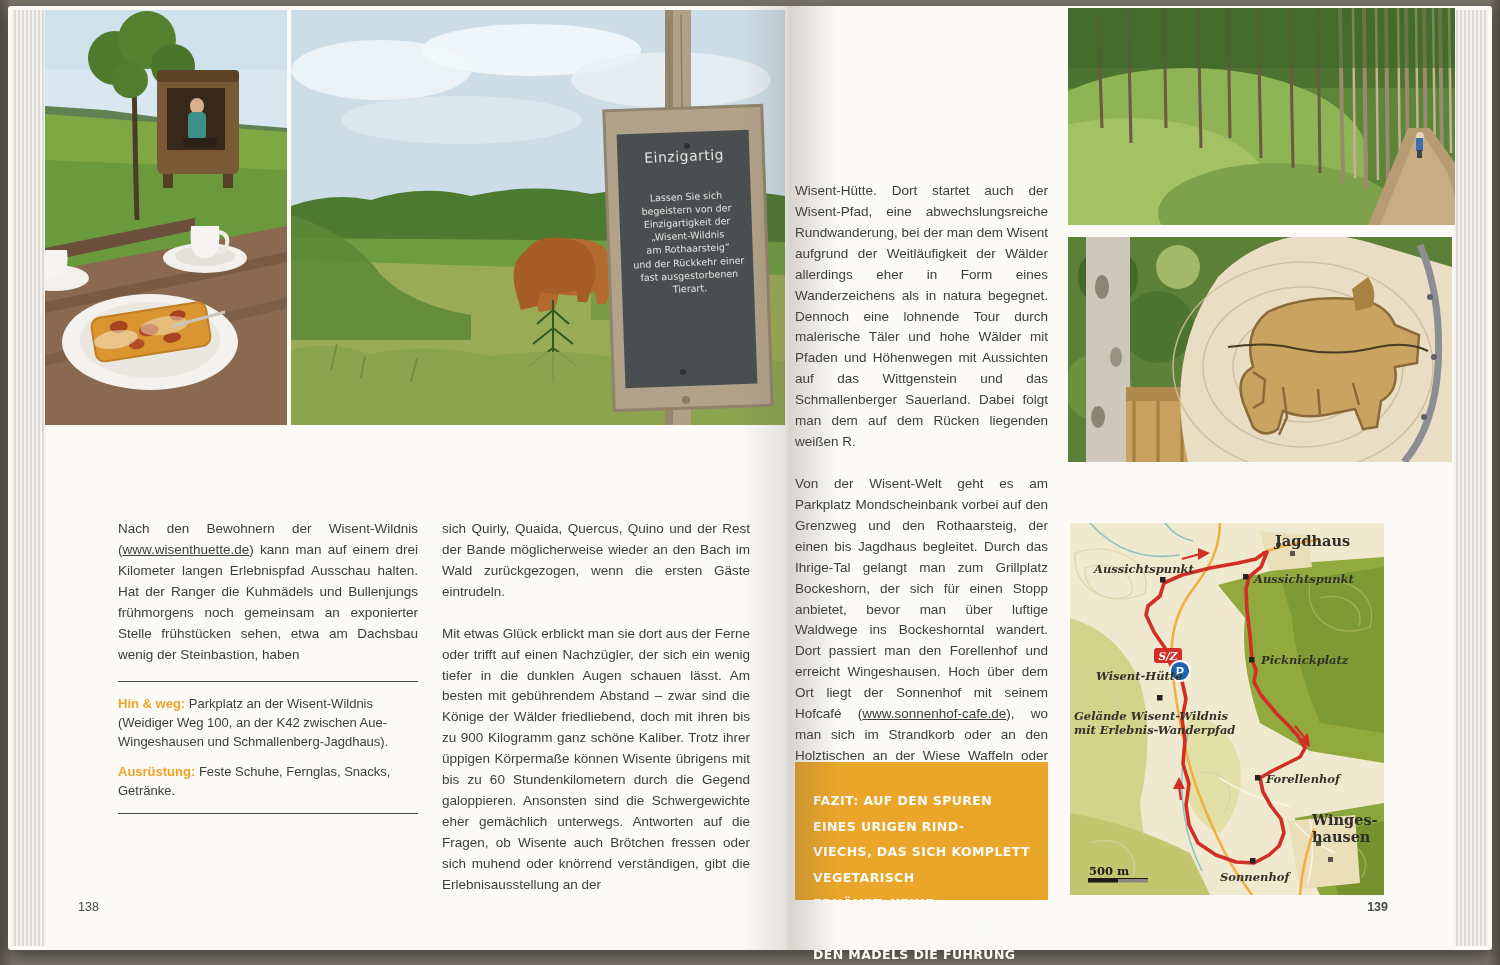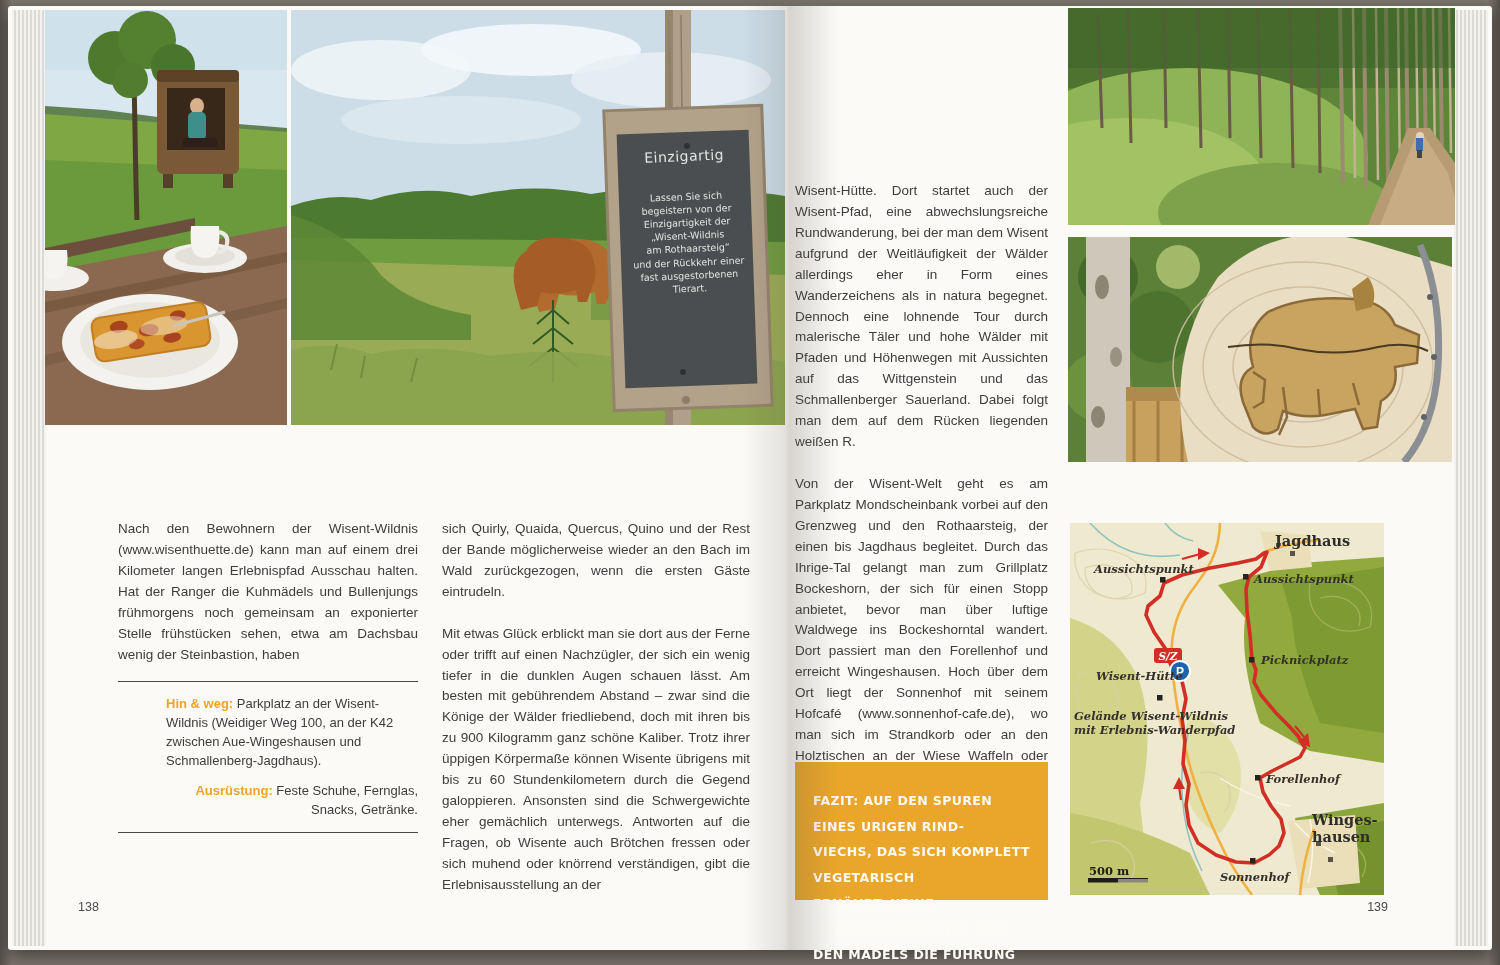--- a/index.html
+++ b/index.html
@@ -10,24 +10,24 @@
   .book{left:8px;top:6px;width:1484px;height:944px;background:#fbfaf7;border-radius:3px;
         box-shadow:0 6px 18px rgba(0,0,0,.45);}
   .edge{top:10px;width:34px;height:936px;
         background:repeating-linear-gradient(90deg,#f4f2ee 0 2px,#dcdad5 2px 4px);}
   .spine{left:742px;top:6px;width:96px;height:944px;
          background:linear-gradient(90deg,rgba(0,0,0,0) 0,rgba(90,80,70,.14) 44%,rgba(90,80,70,.22) 50%,rgba(0,0,0,0) 100%);}
   .photo{overflow:hidden;background:#ccc;}
   .photo svg{display:block;}
   .body-text{font-size:13.5px;line-height:1.55;color:#3d3d3d;text-align:justify;}
   .caption{font-size:12px;line-height:1.5;color:#3c3c3c;}
-  .u{}
+  .u{text-decoration:underline;}
   .infobox{margin-top:16px;border-top:1.5px solid #4a4a48;border-bottom:1.5px solid #4a4a48;
            padding:13px 0 10px 0;font-size:13px;line-height:1.45;color:#3d3d3d;}
-  .infobox .item{margin-bottom:11px;margin-left:48px;}
+  .infobox .item{margin-bottom:11px;}
   .infobox .lab{color:#f0a325;font-weight:bold;}
   .fazit{background:#e9a62a;color:#fdfbf6;font-weight:bold;font-size:12.5px;line-height:2.05;
          letter-spacing:.4px;padding:26px 18px 18px 18px;font-family:"DejaVu Sans",sans-serif;}
   .pagenum{font-size:12.5px;color:#4a4a4a;text-align:center;}
   .signtxt{color:#e3e4e0;text-align:center;font-family:"DejaVu Sans",sans-serif;
            transform:rotate(-2.5deg);}
   .signtxt .t{font-size:14px;letter-spacing:.5px;margin-bottom:26px;}
   .signtxt .l{font-size:9.5px;line-height:1.38;}
   .mapLab{font-family:"DejaVu Serif",serif;font-style:italic;font-weight:bold;fill:#33312a;font-size:11.5px;}
   .mapTown{font-family:"DejaVu Serif",serif;font-weight:bold;fill:#2e2d28;font-size:14.5px;}
@@ -134,21 +134,21 @@
       <div class="l">fast ausgestorbenen</div>
       <div class="l">Tierart.</div>
     </div>
   </div>
 
 
   <div class="abs" style="left:118px;top:519px;width:300px;">
     <div class="body-text"><span>Nach den Bewohnern der Wisent-Wildnis (</span><span class="u">www.wisenthuette.de</span><span>) kann man auf einem drei Kilometer langen Erlebnispfad Ausschau halten. Hat der Ranger die Kuhmädels und Bullenjungs frühmorgens noch gemeinsam an exponierter Stelle frühstücken sehen, etwa am Dachsbau wenig der Steinbastion, haben</span></div>
     <div class="infobox">
       <div class="item"><span class="lab">Hin &amp; weg:</span><span> Parkplatz an der Wisent-Wildnis (Weidiger Weg 100, an der K42 zwischen Aue-Wingeshausen und Schmallenberg-Jagdhaus).</span></div>
-      <div class="item" style="margin-bottom:2px;text-align:right;"><span class="lab">Ausrüstung:</span><span> Feste Schuhe, Fernglas, Snacks, Getränke.</span></div>
+      <div class="item" style="margin-bottom:2px;"><span class="lab">Ausrüstung:</span><span> Feste Schuhe, Fernglas, Snacks, Getränke.</span></div>
     </div>
   </div>
 
   <div class="abs" style="left:442px;top:519px;width:308px;">
     <div class="body-text">sich Quirly, Quaida, Quercus, Quino und der Rest der Bande möglicherweise wieder an den Bach im Wald zurückgezogen, wenn die ersten Gäste eintrudeln.</div>
     <div class="body-text" style="margin-top:21px;">Mit etwas Glück erblickt man sie dort aus der Ferne oder trifft auf einen Nachzügler, der sich ein wenig tiefer in die dunklen Augen schauen lässt. Am besten mit gebührendem Abstand – zwar sind die Könige der Wälder friedliebend, doch mit ihren bis zu 900 Kilogramm ganz schöne Kaliber. Trotz ihrer üppigen Körpermaße können Wisente übrigens mit bis zu 60 Stundenkilometern durch die Gegend galoppieren. Ansonsten sind die Schwergewichte eher gemächlich unterwegs. Antworten auf die Fragen, ob Wisente auch Brötchen fressen oder sich muhend oder knörrend verständigen, gibt die Erlebnisausstellung an der</div>
   </div>
 
   <div class="abs pagenum" style="left:78px;top:900px;">138</div>
 
@@ -316,16 +316,16 @@
       <text x="150" y="358" class="mapLab">Sonnenhof</text>
       <text x="19" y="352" class="mapScale">500 m</text>
       <g>
         <rect x="18" y="356" width="30" height="3.5" fill="#1d1c18"></rect>
         <rect x="48" y="356" width="30" height="3.5" fill="#8a887f"></rect>
         <rect x="18" y="355" width="60" height="1" fill="#1d1c18"></rect>
       </g>
     </svg>
   </div>
 
-  <div class="abs pagenum" style="left:1348px;top:900px;width:40px;text-align:right;">139</div>
+  <div class="abs pagenum" style="left:1348px;top:900px;width:40px;text-align:right;font-weight:bold;">139</div>
 
   <div class="abs spine"></div>
 </div>
 
 </body></html>

